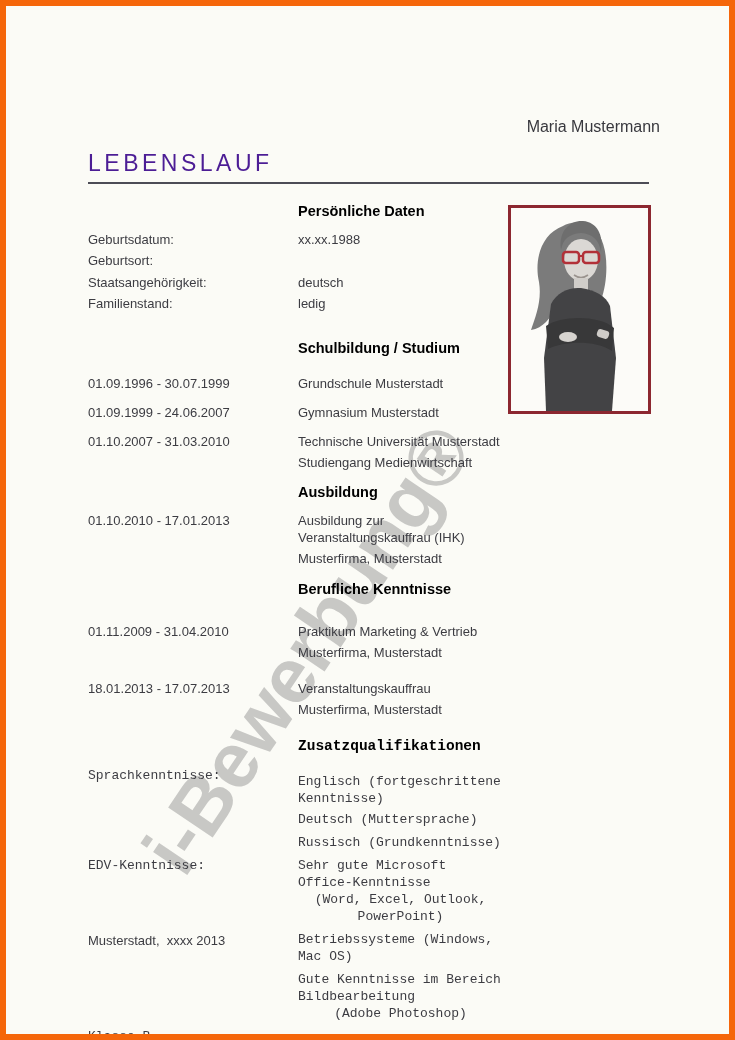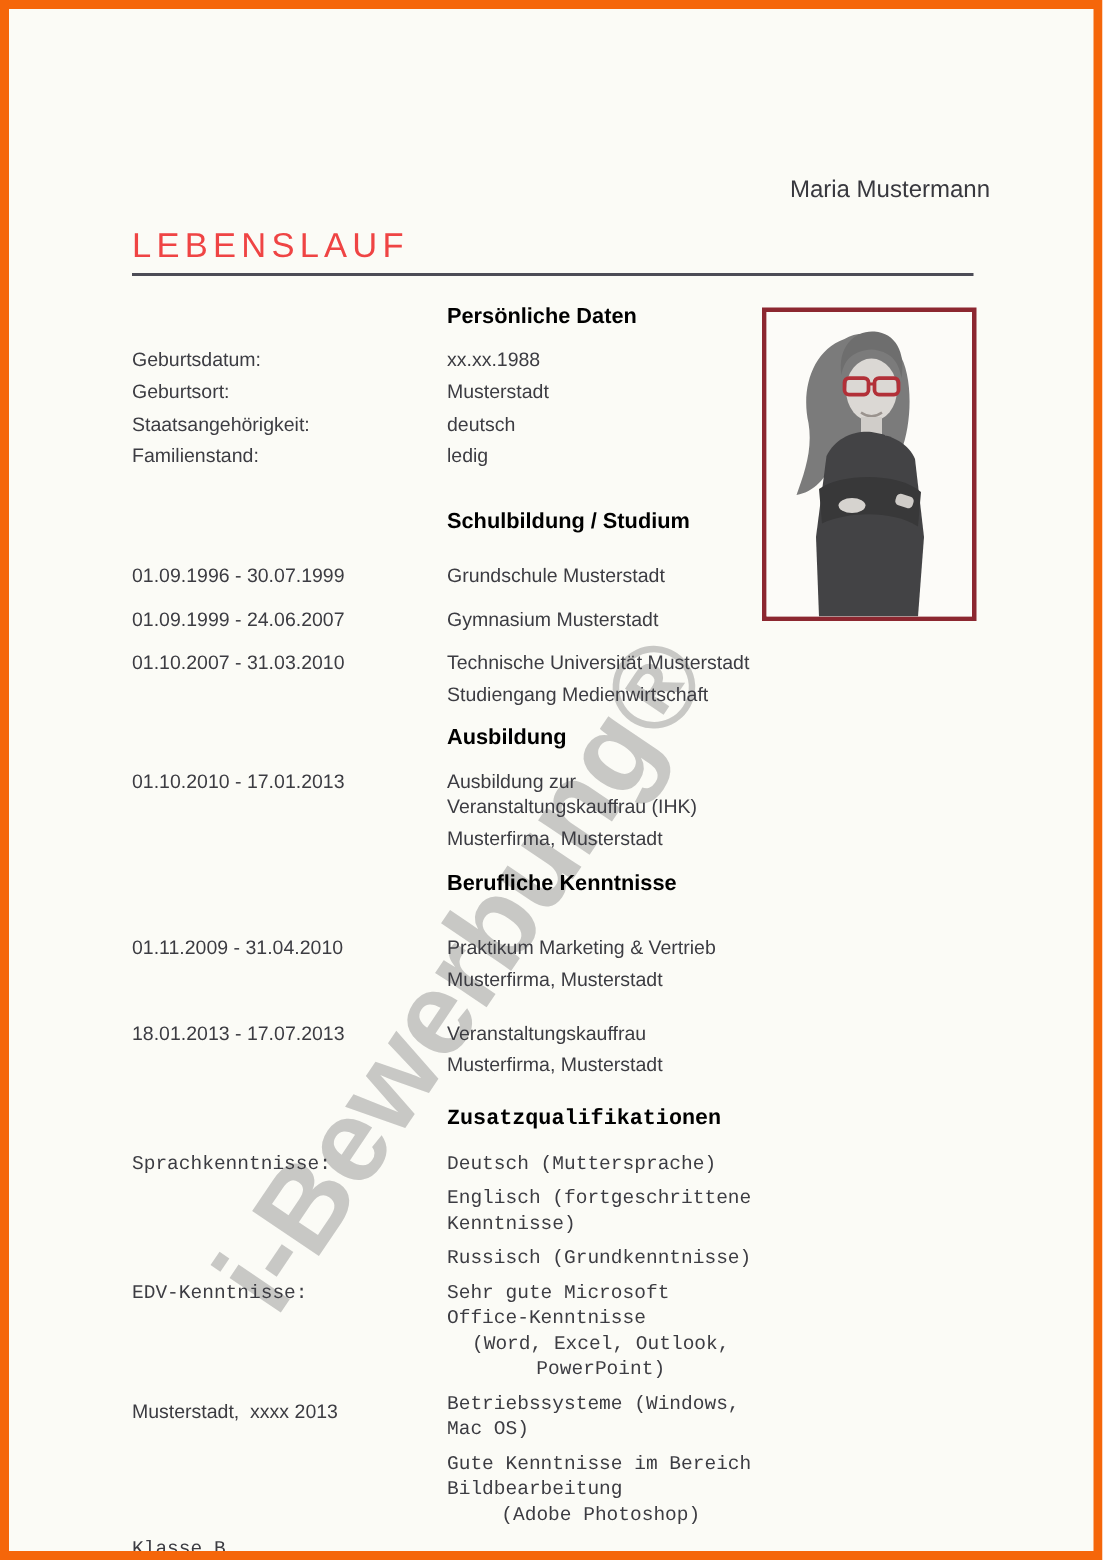--- a/index.html
+++ b/index.html
@@ -27,21 +27,21 @@
     pointer-events:none;
   }
   .name {
     position:absolute; top:111px; right:69px;
     font-size:16px; line-height:20px; color:#38383e;
     z-index:2;
   }
   .title {
     position:absolute; left:82px; top:144px; margin:0;
     font-size:23px; font-weight:400; letter-spacing:3.5px;
-    color:#ef4444; line-height:26px;
+    color:#4c1d95; line-height:26px;
     z-index:2;
   }
   .rule {
     position:absolute; left:82px; top:176px; width:561px; height:2px;
     background:#4C4C56;
     z-index:2;
   }
   .photo {
     position:absolute; left:502px; top:199px;
     width:143px; height:209px;
@@ -117,23 +117,20 @@
           </div>
         </div>
         <div class="row">
           <div class="label">Geburtsdatum:</div>
           <div class="value">
               <div class="line">xx.xx.1988</div>
             </div>
         </div>
         <div class="row">
           <div class="label">Geburtsort:</div>
-          <div class="value">
-              <div class="line">Musterstadt</div>
-            </div>
         </div>
         <div class="row">
           <div class="label">Staatsangehörigkeit:</div>
           <div class="value">
               <div class="line">deutsch</div>
             </div>
         </div>
         <div class="row">
           <div class="label">Familienstand:</div>
           <div class="value">
@@ -212,22 +209,22 @@
       <div class="sec m5 extra">
         <div class="row">
           <div class="label"></div>
           <div class="value">
             <div class="sec-title">Zusatzqualifikationen</div>
           </div>
         </div>
         <div class="row">
           <div class="label">Sprachkenntnisse:</div>
           <div class="value">
+            <div class="line sp">Englisch (fortgeschrittene Kenntnisse)</div>
             <div class="line">Deutsch (Muttersprache)</div>
-            <div class="line sp">Englisch (fortgeschrittene Kenntnisse)</div>
             <div class="line sp">Russisch (Grundkenntnisse)</div>
           </div>
         </div>
         <div class="row">
           <div class="label">EDV-Kenntnisse:</div>
           <div class="value">
             <div class="line">Sehr gute Microsoft Office-Kenntnisse</div>
             <div class="line tight">(Word, Excel, Outlook, PowerPoint)</div>
             <div class="line sp">Betriebssysteme (Windows, Mac OS)</div>
             <div class="line sp">Gute Kenntnisse im Bereich Bildbearbeitung</div>

